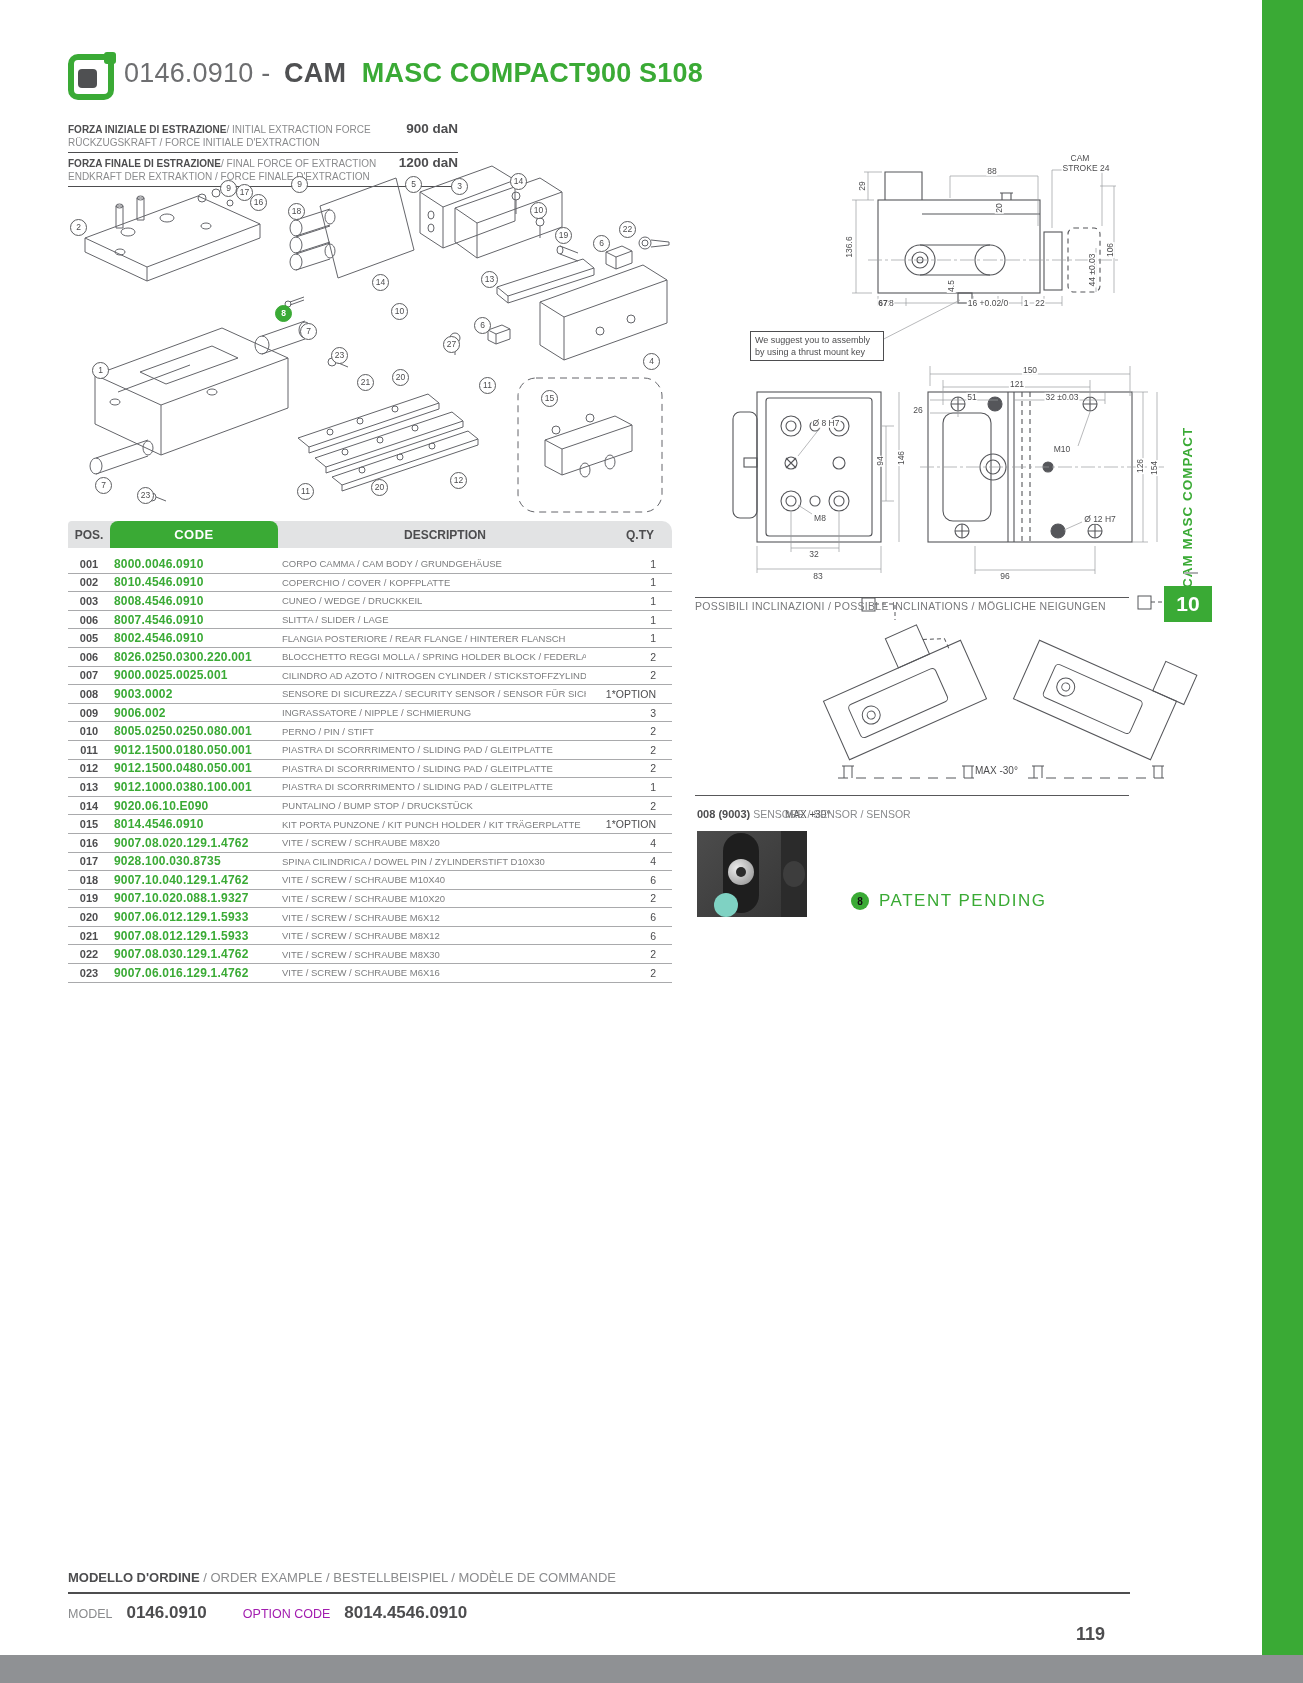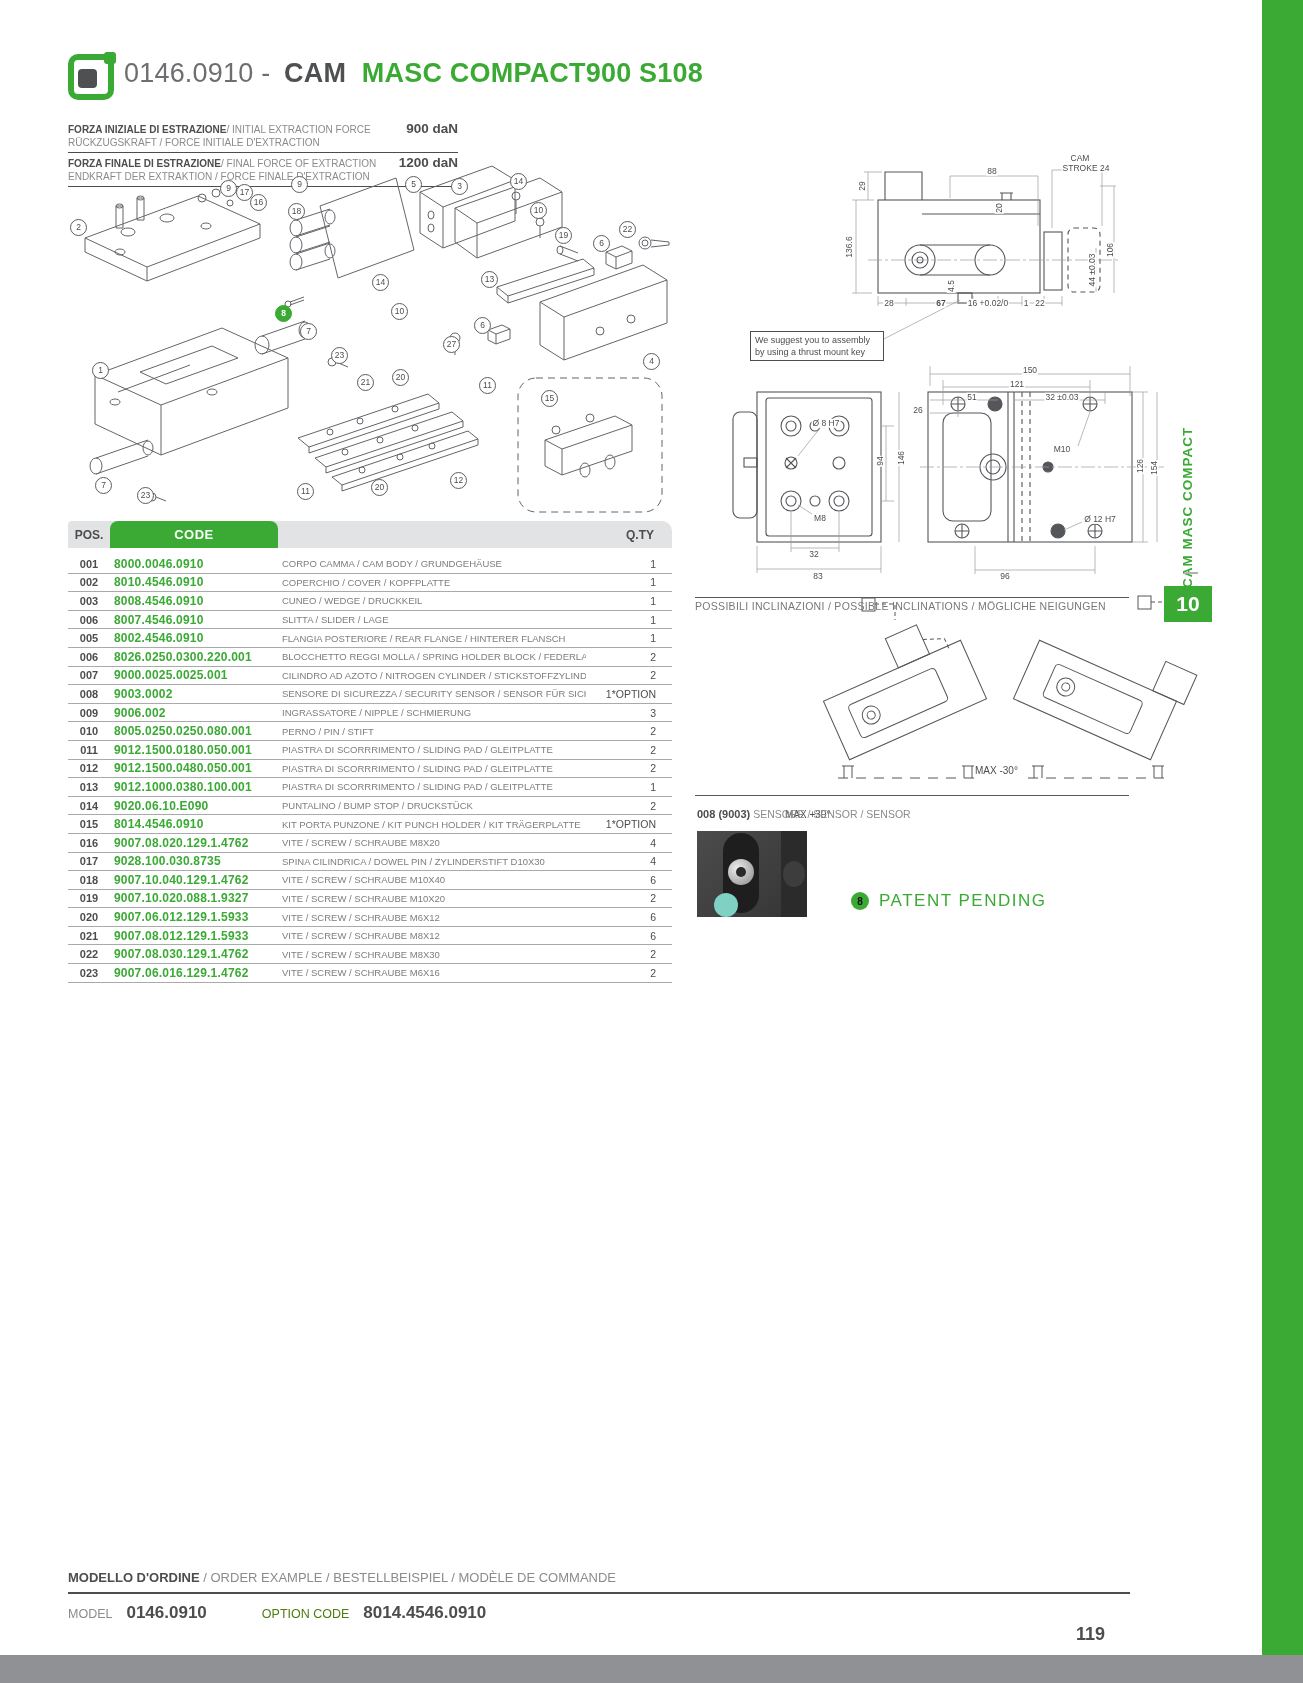--- a/index.html
+++ b/index.html
@@ -97,21 +97,21 @@
         color:#fff;font-weight:bold;font-size:21px;display:flex;align-items:center;justify-content:center;}
 
   
   .order-head{position:absolute;left:68px;top:1570px;font-size:13px;white-space:nowrap;}
   .order-head .b{font-weight:bold;color:#4d4d4f;}
   .order-head .g{color:#8a8b8d;}
   .order-rule{position:absolute;left:68px;top:1592px;width:1062px;height:2px;background:#4d4d4f;}
   .order-line{position:absolute;left:68px;top:1603px;display:flex;align-items:baseline;}
   .order-line .lab{font-size:12.5px;color:#8a8b8d;}
   .order-line .v{font-size:17px;font-weight:bold;color:#4d4d4f;margin-left:14px;}
-  .order-line .lab2{font-size:12.5px;color:#4d7c0f;margin-left:55px;}
+  .order-line .lab2{font-size:12.5px;color:#a21caf;margin-left:36px;}
   .page-num{position:absolute;left:1030px;top:1624px;width:75px;text-align:right;
         font-size:18px;font-weight:bold;color:#4d4d4f;}
   .bottom-bar{position:absolute;left:0;top:1655px;width:1303px;height:28px;background:#8f9194;}
 </style>
 </head>
 <body>
 
 <div class="page">
 
   <div class="logo">
@@ -381,21 +381,21 @@
   <div>
       <div class="dim v" style="left: 862px; top: 186px;">29</div>
       <div class="dim v" style="left: 849px; top: 247px;">136.6</div>
       <div class="dim" style="left: 992px; top: 171px;">88</div>
       <div class="dim v" style="left: 999px; top: 208px;">20</div>
       <div class="dim" style="left: 1080px; top: 158px;">CAM</div>
       <div class="dim" style="left: 1086px; top: 168px;">STROKE 24</div>
       <div class="dim v" style="left: 1110px; top: 250px;">106</div>
       <div class="dim v" style="left: 1092px; top: 270px;">44 ±0.03</div>
       <div class="dim" style="left: 889px; top: 303px;">28</div>
-      <div class="dim" style="left: 941px; top: 303px; font-weight: bold;">67</div>
+      <div class="dim" style="left: 883px; top: 303px; font-weight: bold;">67</div>
       <div class="dim v" style="left: 951px; top: 286px;">4.5</div>
       <div class="dim" style="left: 988px; top: 303px;">16 +0.02/0</div>
       <div class="dim" style="left: 1026px; top: 303px;">1</div>
       <div class="dim" style="left: 1040px; top: 303px;">22</div>
       <div class="dim" style="left: 826px; top: 423px;">Ø 8 H7</div>
       <div class="dim v" style="left: 880px; top: 461px;">94</div>
       <div class="dim v" style="left: 901px; top: 458px;">146</div>
       <div class="dim" style="left: 820px; top: 518px;">M8</div>
       <div class="dim" style="left: 814px; top: 554px;">32</div>
       <div class="dim" style="left: 818px; top: 576px;">83</div>
@@ -434,20 +434,21 @@
   </div>
   <div class="patent">
     <div class="badge">8</div>
     <div class="txt">PATENT PENDING</div>
   </div>
 
   <div class="tbl">
     <div class="tbl-head">
       <span class="pos-h">POS.</span>
       <span class="code-h">CODE</span>
+      <span class="desc-h">DESCRIPTION</span>
       <span class="qty-h">Q.TY</span>
     </div>
     <div class="trows">
         <div class="trow">
           <span class="pos">001</span>
           <span class="code">8000.0046.0910</span>
           <span class="desc">CORPO CAMMA / CAM BODY / GRUNDGEHÄUSE</span>
           <span class="qty">1</span>
         </div>
         <div class="trow">

